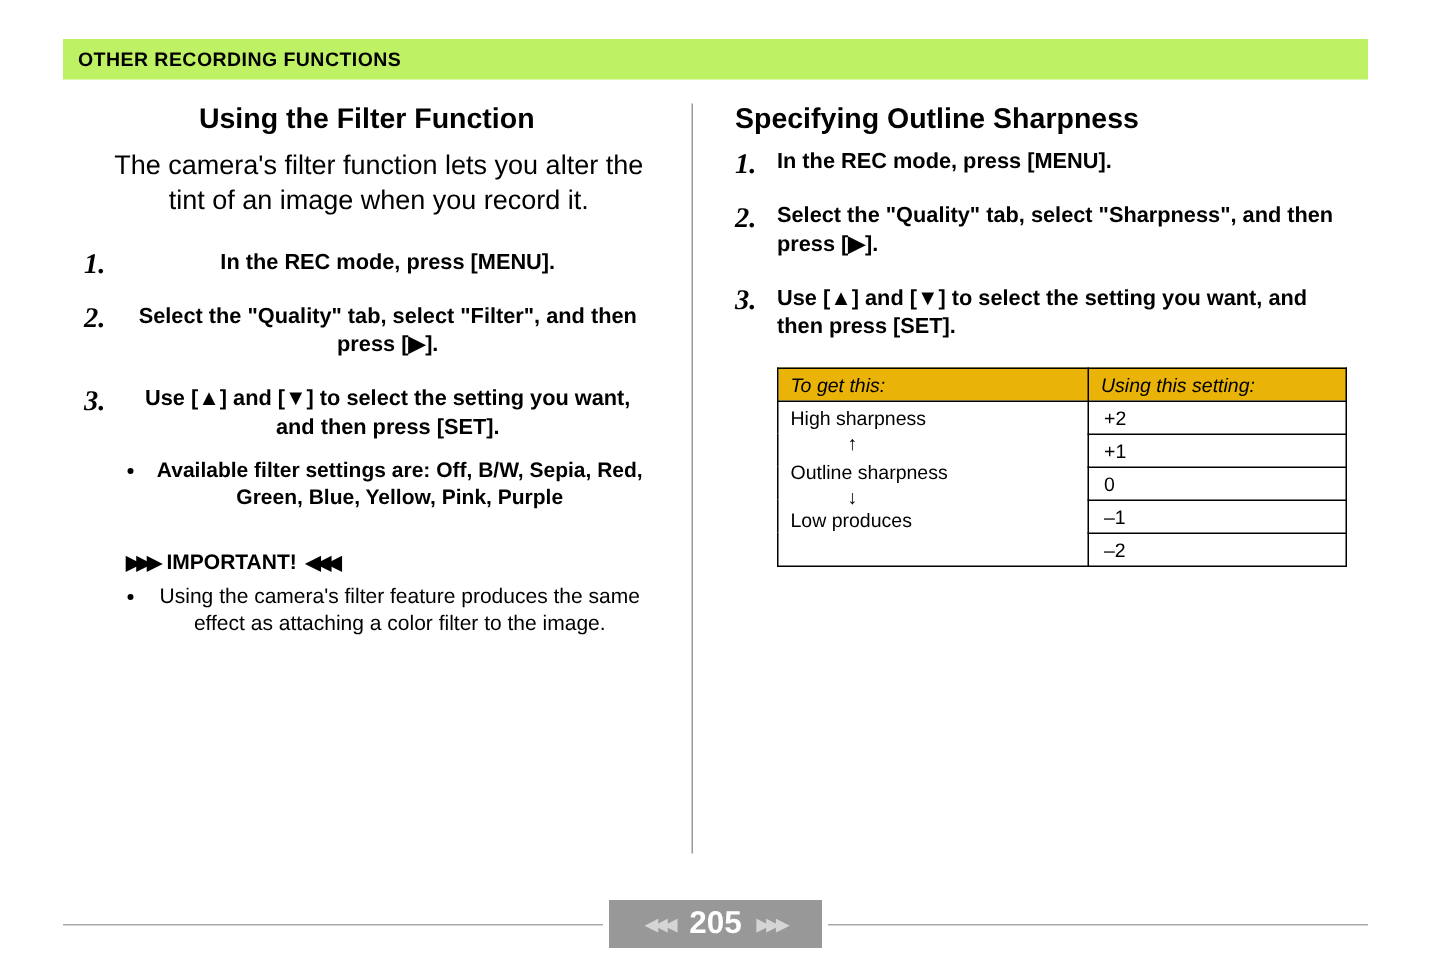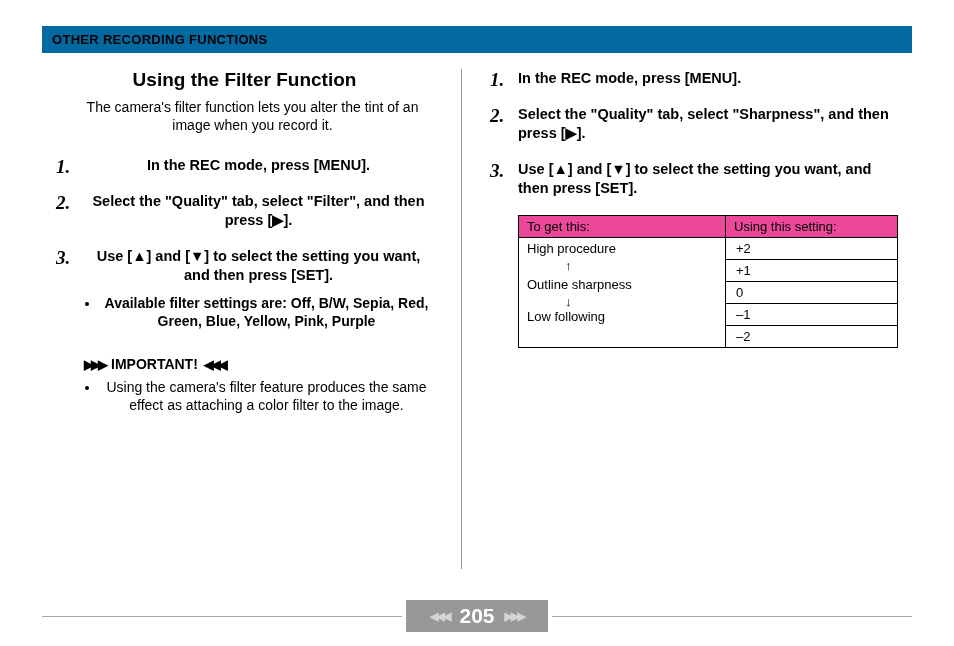--- a/index.html
+++ b/index.html
@@ -7,21 +7,21 @@
     font-family: Helvetica, Arial, sans-serif;
     background: #fff;
     color: #000;
     width: 954px;
     height: 646px;
     box-sizing: border-box;
     padding: 26px 42px 14px 42px;
     position: relative;
   }
   .header-bar {
-    background: #0369a1;
+    background: #bef264;
     padding: 6px 10px;
     font-size: 13px;
     font-weight: bold;
     letter-spacing: 0.3px;
     margin-bottom: 16px;
   }
   .columns {
     display: flex;
     gap: 0;
     height: 500px;
@@ -32,21 +32,21 @@
   }
   .col.left  { padding-left: 14px; padding-right: 28px; text-align: center; }
   .col.right { padding-left: 28px; padding-right: 14px; border-left: 1px solid #999; }
 
   h2.sec-title {
     font-size: 19px;
     font-weight: bold;
     margin: 0 0 8px 0;
   }
   p.intro {
-    font-size: 14px;
+    font-size: 18px;
     margin: 0 0 22px 16px;
     line-height: 1.25;
   }
   ol.steps {
     list-style: none;
     padding: 0;
     margin: 0;
     counter-reset: step;
   }
   ol.steps > li {
@@ -104,21 +104,22 @@
     margin: 6px 0 0 28px;
     font-size: 13px;
   }
   table.sharp th, table.sharp td {
     border: 1px solid #000;
     padding: 3px 8px;
     text-align: left;
     font-weight: normal;
   }
   table.sharp th {
-    background: #ec4899;
+    background: #eab308;
+    font-style: italic;
   }
   table.sharp td.val { padding-left: 10px; }
 
   
   .footer {
     position: absolute;
     bottom: 14px;
     left: 42px;
     right: 42px;
   }
@@ -171,40 +172,41 @@
       <span class="d-right glyph">▶▶▶</span>
       <span>IMPORTANT!</span>
       <span class="d-left glyph">◀◀◀</span>
     </div>
     <ul class="important-list">
       <li>Using the camera's filter feature produces the same effect as attaching a color filter to the image.</li>
     </ul>
   </div>
 
   <div class="col right">
+    <h2 class="sec-title">Specifying Outline Sharpness</h2>
 
     <ol class="steps">
       <li>In the REC mode, press [MENU].</li>
       <li>Select the "Quality" tab, select "Sharpness", and then press [▶].</li>
       <li>Use [▲] and [▼] to select the setting you want, and then press [SET].</li>
     </ol>
 
     <table class="sharp">
       <tbody>
           <tr>
         <th>To get this:</th>
         <th>Using this setting:</th>
       </tr>
       <tr>
         <td rowspan="5" style="vertical-align:top; position:relative; width:190px;">
-          <div>High procedure</div>
+          <div>High sharpness</div>
           <div style="text-align:left; padding:2px 0 0 38px;">↑</div>
           <div style="padding-top:4px;">Outline sharpness</div>
           <div style="text-align:left; padding:2px 0 0 38px;">↓</div>
-          <div>Low following</div>
+          <div>Low produces</div>
         </td>
         <td class="val">+2</td>
       </tr>
       <tr>
             <td class="val">+1</td>
           </tr>
       <tr>
             <td class="val"> 0</td>
           </tr>
       <tr>

